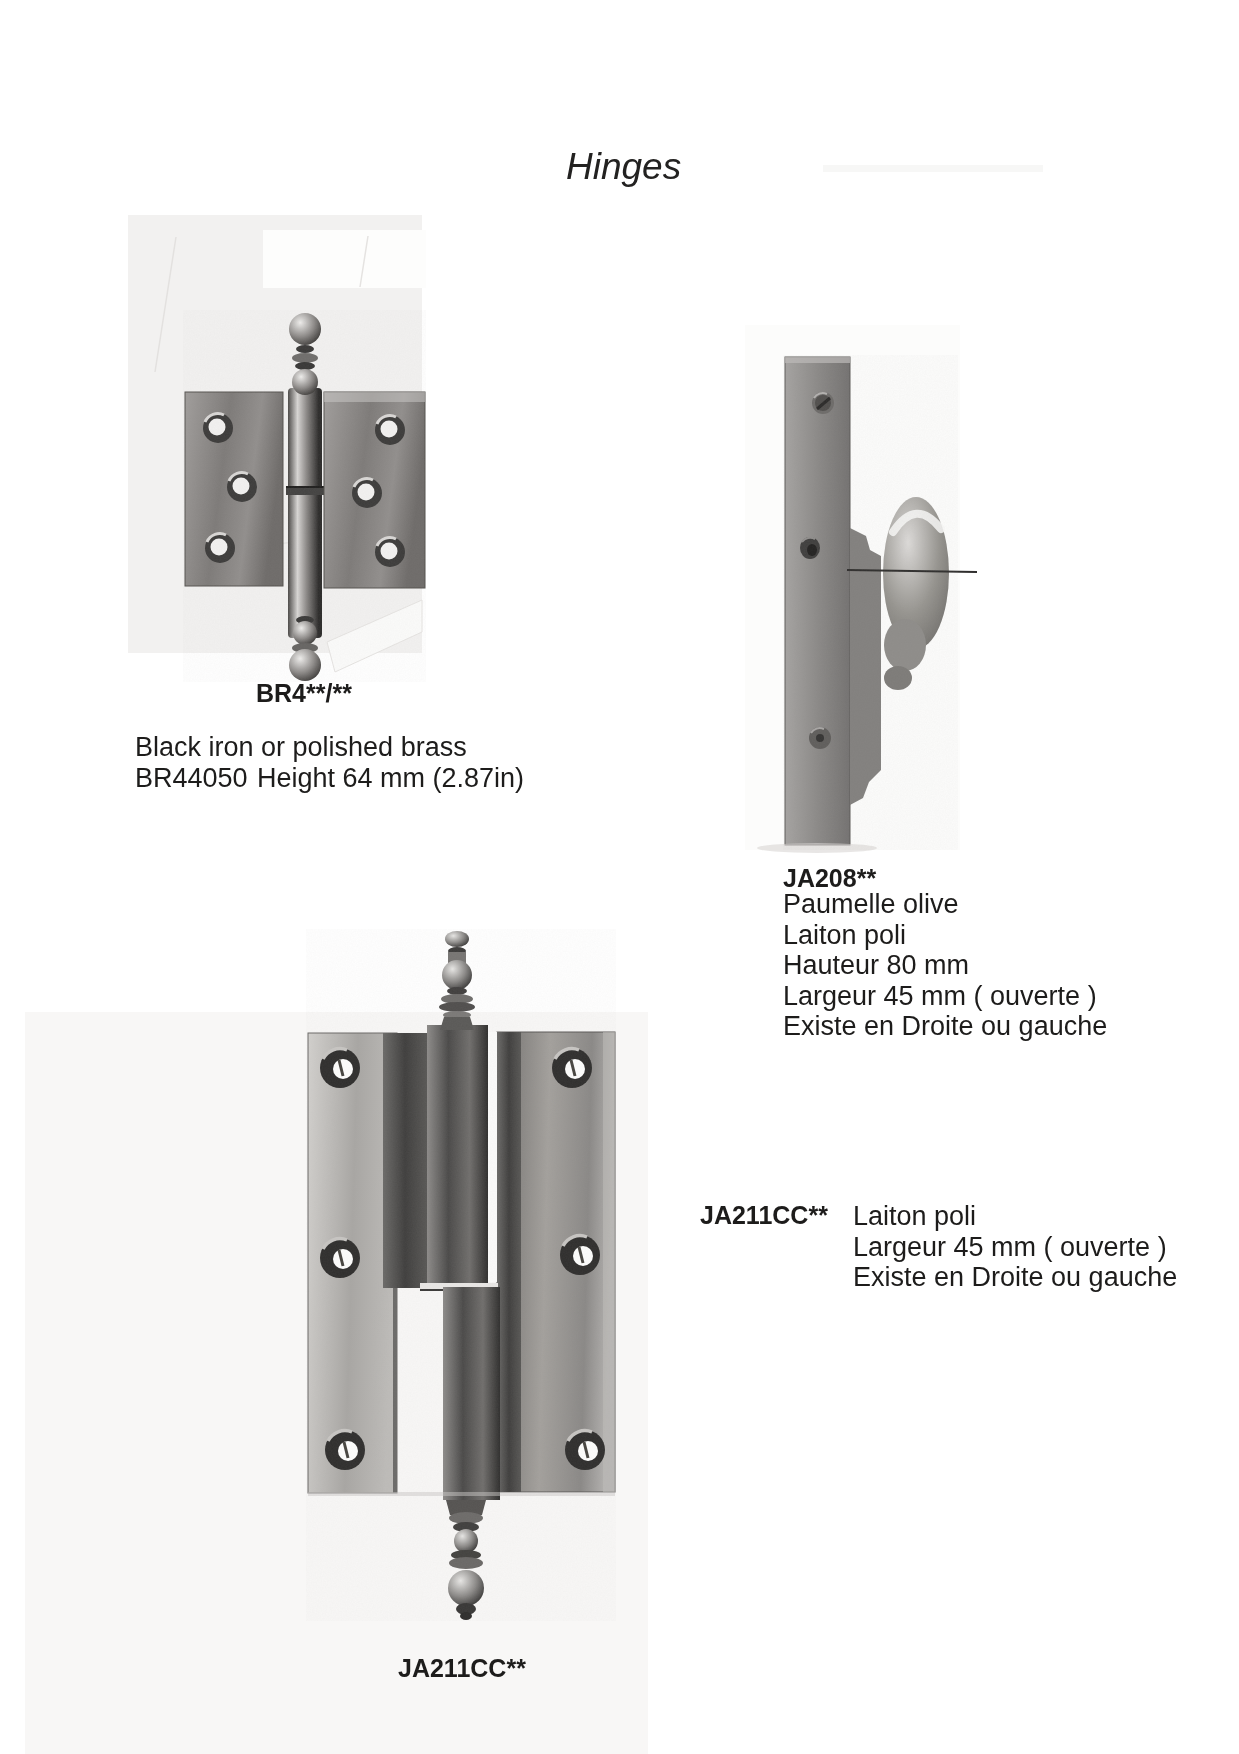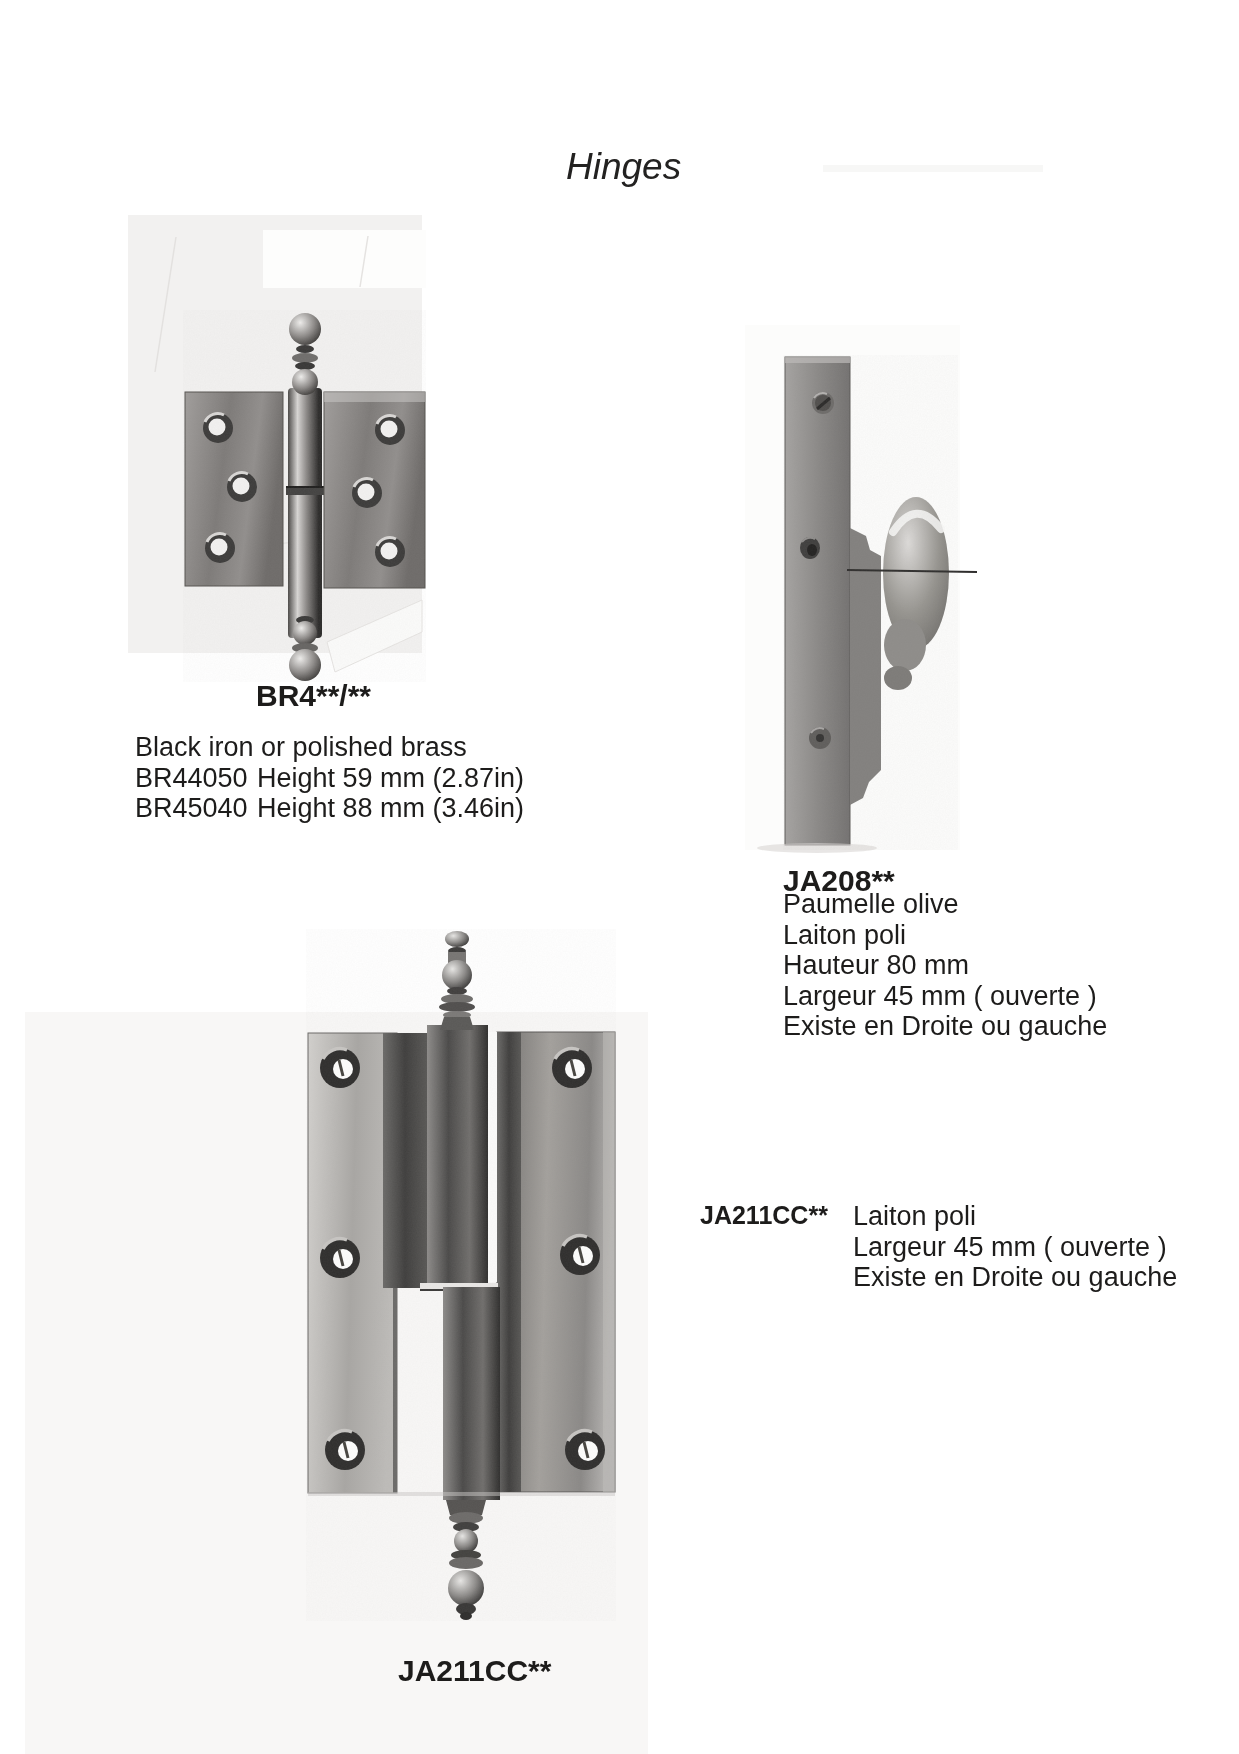--- a/index.html
+++ b/index.html
@@ -5,21 +5,21 @@
   html,body{margin:0;padding:0;background:#ffffff;}
   .page{
     position:relative;width:1239px;height:1754px;background:#ffffff;overflow:hidden;
     font-family:"Liberation Sans","DejaVu Sans",sans-serif;color:#1d1c1b;
   }
   .abs{position:absolute;}
   .page-title{
     font-size:37px;font-style:italic;font-weight:400;letter-spacing:0px;color:#232221;
     white-space:nowrap;
   }
-  .prod-caption{font-size:30px;font-weight:700;color:#1d1c1b;white-space:nowrap;}
+  .prod-caption{font-size:25px;font-weight:700;color:#1d1c1b;white-space:nowrap;}
   .desc-block{font-size:27px;line-height:30.5px;color:#1d1c1b;white-space:nowrap;}
   .variant-code{display:inline-block;width:122px;}
   .detail-line{white-space:nowrap;}
   .label-bold{font-size:25px;font-weight:700;white-space:nowrap;}
   .artifact{background:#f7f7f6;}
   .photo-backdrop{background:#f8f7f6;}
   svg{display:block;}
 </style>
 </head>
 <body>
@@ -98,24 +98,21 @@
 
       <rect x="55" y="98" width="245" height="372" filter="url(#grainA)" opacity="0.16"></rect>
     </svg>
   </div>
 
   <div class="abs prod-caption" style="left:256px;top:679px;">BR4**/**</div>
 
   <div class="abs desc-block" style="left:135px;top:732px;">
     <div>Black iron or polished brass</div>
     <div>
-      <span class="variant-code">BR44050</span><span>Height 59 mm (2.87in)</span>
-    </div>
-    <div>
-      <span class="variant-code">BR45040</span><span>Height 88 mm (3.46in)</span>
+      <span class="variant-code">BR44050</span><span>Height 64 mm (2.87in)</span>
     </div>
   </div>
 
   <div class="abs" style="left:690px;top:300px;">
     <svg width="290" height="555" viewBox="0 0 290 555">
       <defs>
         <linearGradient id="plateGradB" x1="0" y1="0" x2="1" y2="0">
           <stop offset="0" stop-color="#a5a3a1"></stop>
             <stop offset="0.5" stop-color="#8b8987"></stop>
           <stop offset="1" stop-color="#737170"></stop>

